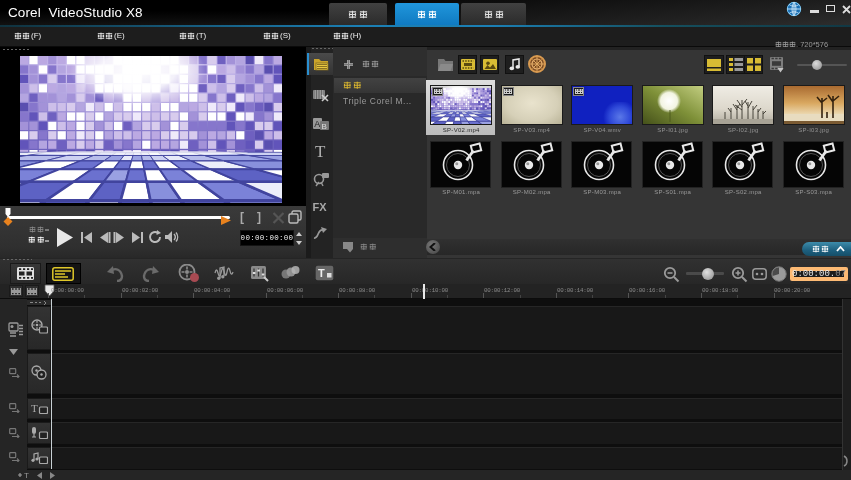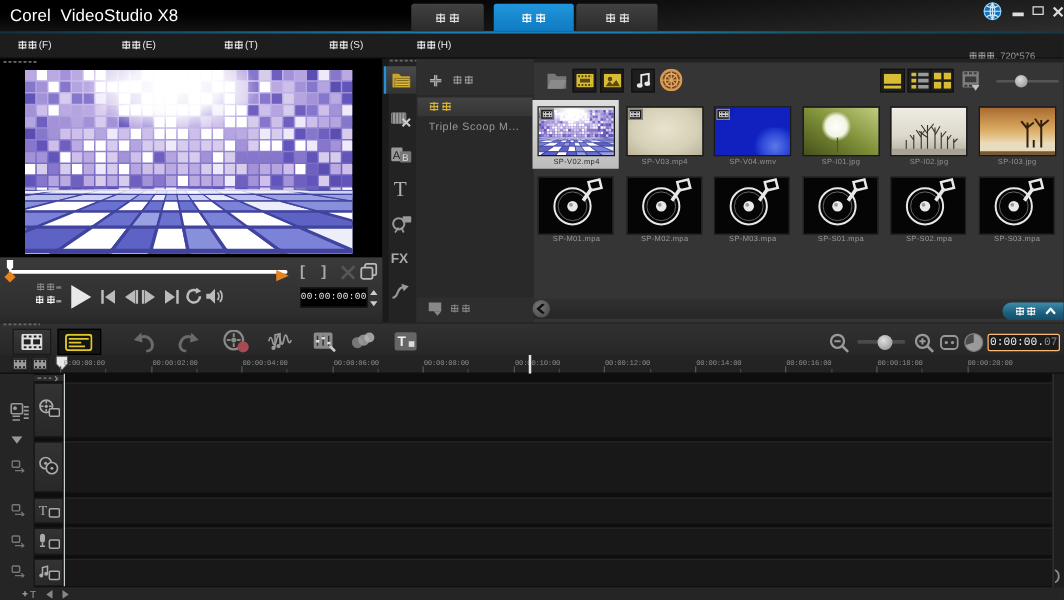--- a/index.html
+++ b/index.html
@@ -640,21 +640,21 @@
   </div>
 <div class="ab" style="left:334px;top:78px;width:92px;height:15px;background:linear-gradient(180deg,#424242,#353535)"></div>
 <div class="ab" style="left:343px;top:80.5px;color:#d8b430;display:flex;gap:1px">
     <svg class="cj" style="width:8.5px;height:8.5px">
       <use href="#cjg"></use>
     </svg>
     <svg class="cj" style="width:8.5px;height:8.5px">
       <use href="#cjg"></use>
     </svg>
   </div>
-<div class="ab" style="left:343px;top:96px;color:#9a9a9a;font-size:8.5px;letter-spacing:0.5px">Triple Scoop M...</div>
+<div class="ab" style="left:343px;top:96px;color:#9a9a9a;font-size:8.5px;letter-spacing:0.5px">Triple Corel M...</div>
 
 <svg class="ab" style="left:342px;top:241px" width="14" height="12" viewBox="0 0 14 12">
     <rect x="1" y="1" width="10" height="7" fill="#888"></rect>
     <path d="M5 8l3 3.5L11 8z" fill="#888"></path>
   </svg>
 <div class="ab" style="left:360px;top:243px;color:#888;display:flex;gap:1px">
     <svg class="cj" style="width:7.5px;height:7.5px">
       <use href="#cjg"></use>
     </svg>
     <svg class="cj" style="width:7.5px;height:7.5px">
@@ -1358,21 +1358,21 @@
 <svg class="ab" style="left:752px;top:268px" width="15" height="12" viewBox="0 0 15 12">
     <rect x="0.8" y="0.8" width="13.4" height="10.4" rx="3" fill="none" stroke="#999" stroke-width="1.5"></rect>
     <circle cx="5" cy="6" r="1.3" fill="#999"></circle>
     <circle cx="10" cy="6" r="1.3" fill="#999"></circle>
   </svg>
 <svg class="ab" style="left:771px;top:266px" width="16" height="16" viewBox="0 0 16 16">
     <circle cx="8" cy="8" r="7.2" fill="#9a9a9a"></circle>
     <path d="M8 8L8 1.2A6.8 6.8 0 0 0 1.6 10z" fill="#4a4a4a"></path>
     <circle cx="8" cy="8" r="7.2" fill="none" stroke="#777" stroke-width="1"></circle>
   </svg>
-<div class="ab" style="left:790px;top:266.5px;width:58px;height:14px;background:#1c1c1c;border:1px solid #fdba74;border-radius:2px;color:#e8e8e8;font-size:9px;font-family:'Liberation Mono',monospace;display:flex;align-items:center;justify-content:center">0:00:00.<span style="color:#888">07</span></div>
+<div class="ab" style="left:790px;top:266.5px;width:58px;height:14px;background:#1c1c1c;border:4px solid #fdba74;border-radius:2px;color:#e8e8e8;font-size:9px;font-family:'Liberation Mono',monospace;display:flex;align-items:center;justify-content:center">0:00:00.<span style="color:#888">07</span></div>
 <div class="ab" style="left:0;top:284px;width:851px;height:15px;background:#232323;border-bottom:1px solid #0c0c0c"></div>
 <div class="ab" style="left:9px;top:285px;width:14px;height:12px;background:#2e2e2e;border:1px solid #1a1a1a"></div>
 <svg class="ab" style="left:11px;top:288px" width="10" height="7" viewBox="0 0 10 7">
     <rect width="10" height="7" fill="#999"></rect>
     <path d="M1 1h1.6M4.2 1h1.6M7.4 1h1.6M1 5.6h1.6M4.2 5.6h1.6M7.4 5.6h1.6" stroke="#222" stroke-width="1.4"></path>
   </svg>
 <div class="ab" style="left:25px;top:285px;width:14px;height:12px;background:#2e2e2e;border:1px solid #1a1a1a"></div>
 <svg class="ab" style="left:27px;top:288px" width="10" height="7" viewBox="0 0 10 7">
     <rect width="10" height="7" fill="#999"></rect>
     <path d="M1 1h1.6M4.2 1h1.6M7.4 1h1.6M1 5.6h1.6M4.2 5.6h1.6M7.4 5.6h1.6" stroke="#222" stroke-width="1.4"></path>

